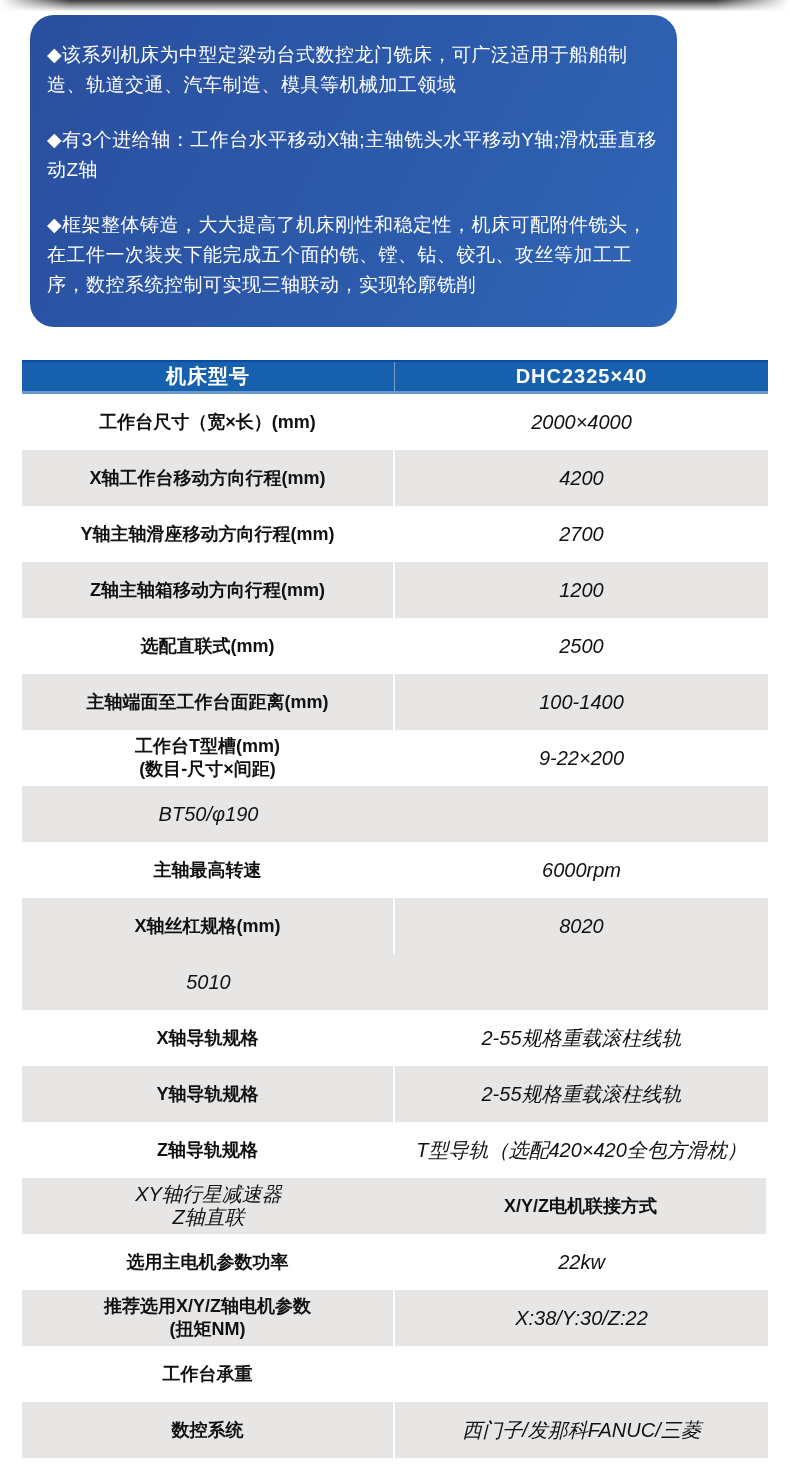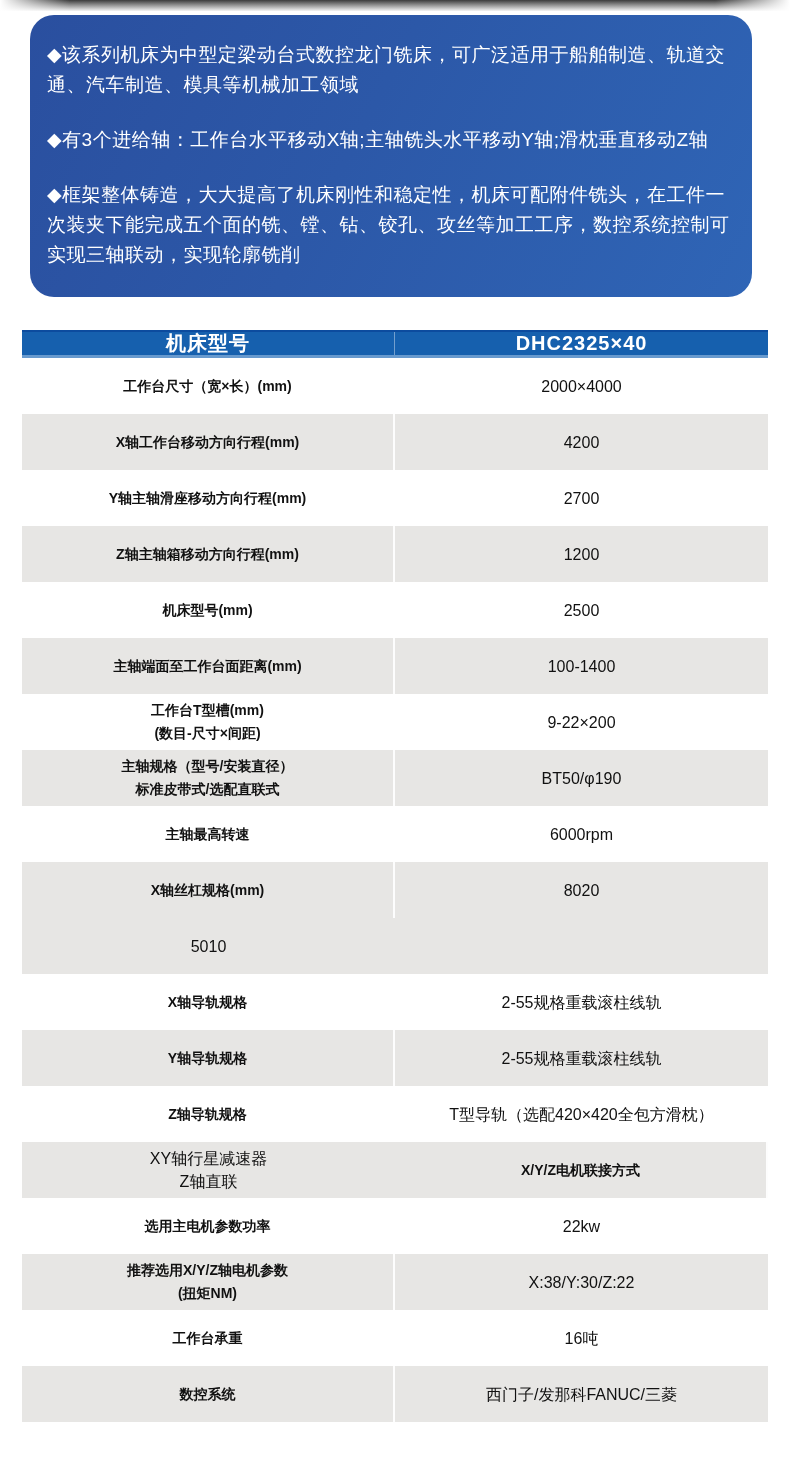--- a/index.html
+++ b/index.html
@@ -13,42 +13,42 @@
   
   .top-shadow {
     width: 790px; height: 11px;
     background:
       linear-gradient(to right, #ffffff 0px, rgba(255,255,255,0) 70px, rgba(255,255,255,0) 715px, #ffffff 790px),
       linear-gradient(to bottom, #3b3b3b 0%, #8f8f8f 45%, #f4f4f4 100%);
   }
   
   .intro-box {
     margin: 4px 25px 0 30px;
-    width: 722px;
+    width: 647px;
     border-radius: 24px;
     background: linear-gradient(118deg, #2a4f9f 0%, #2c58a8 45%, #2f65b6 100%);
     padding: 25px 17px 27px 17px;
     color: #ffffff;
   }
   .intro-bullet {
     margin: 0 0 25px 0;
     font-size: 19px;
     line-height: 30px;
     letter-spacing: 0.5px;
     font-weight: 500;
   }
   .intro-bullet:last-child { margin-bottom: 0; }
   
   .spec-table {
     margin: 33px 22px 0 22px;
     width: 746px;
   }
   .spec-header {
     display: flex;
-    height: 28px;
+    height: 34px;
     background: #1660ae;
     border-top: 2px solid #0c4b9e;
     border-bottom: 3px solid #689ace;
     color: #ffffff;
   }
   .spec-header .cell {
     width: 50%;
     display: flex; align-items: center; justify-content: center;
     font-weight: bold;
     font-size: 20px;
@@ -64,25 +64,26 @@
   .spec-row .cell {
     width: 50%;
     display: flex; align-items: center; justify-content: center;
     text-align: center;
     white-space: pre-line;
     line-height: 23px;
     padding: 2px 8px;
   }
   .spec-row .cell.label {
     font-weight: bold;
-    font-size: 14px;
+    font-size: 18px;
     border-right: 2px solid rgba(255,255,255,0.9);
   }
   .spec-row .cell.value {
-    font-size: 16px;
+    font-size: 20px;
+    font-style: italic;
   }
 </style>
 </head>
 <body>
 
 <div class="top-shadow"></div>
 
 <div class="intro-box">
 
 <p class="intro-bullet">◆该系列机床为中型定梁动台式数控龙门铣床，可广泛适用于船舶制造、轨道交通、汽车制造、模具等机械加工领域</p>
@@ -107,35 +108,33 @@
       </div>
       <div class="spec-row">
         <div class="cell label">Y轴主轴滑座移动方向行程(mm)</div>
         <div class="cell value">2700</div>
       </div>
       <div class="spec-row alt">
         <div class="cell label">Z轴主轴箱移动方向行程(mm)</div>
         <div class="cell value">1200</div>
       </div>
       <div class="spec-row">
-        <div class="cell label">机床型号(mm)</div>
+        <div class="cell label">选配直联式(mm)</div>
         <div class="cell value">2500</div>
       </div>
       <div class="spec-row alt">
         <div class="cell label">主轴端面至工作台面距离(mm)</div>
         <div class="cell value">100-1400</div>
       </div>
       <div class="spec-row">
         <div class="cell label">工作台T型槽(mm)
 (数目-尺寸×间距)</div>
         <div class="cell value">9-22×200</div>
       </div>
       <div class="spec-row alt">
-        <div class="cell label">主轴规格（型号/安装直径）
-标准皮带式/选配直联式</div>
         <div class="cell value">BT50/φ190</div>
       </div>
       <div class="spec-row">
         <div class="cell label">主轴最高转速</div>
         <div class="cell value">6000rpm</div>
       </div>
       <div class="spec-row alt">
         <div class="cell label">X轴丝杠规格(mm)</div>
         <div class="cell value">8020</div>
       </div>
@@ -163,20 +162,19 @@
         <div class="cell label">选用主电机参数功率</div>
         <div class="cell value">22kw</div>
       </div>
       <div class="spec-row alt">
         <div class="cell label">推荐选用X/Y/Z轴电机参数
 (扭矩NM)</div>
         <div class="cell value">X:38/Y:30/Z:22</div>
       </div>
       <div class="spec-row">
         <div class="cell label">工作台承重</div>
-        <div class="cell value">16吨</div>
       </div>
       <div class="spec-row alt">
         <div class="cell label">数控系统</div>
         <div class="cell value">西门子/发那科FANUC/三菱</div>
       </div>
     </div>
 </div>
 
 </body></html>

